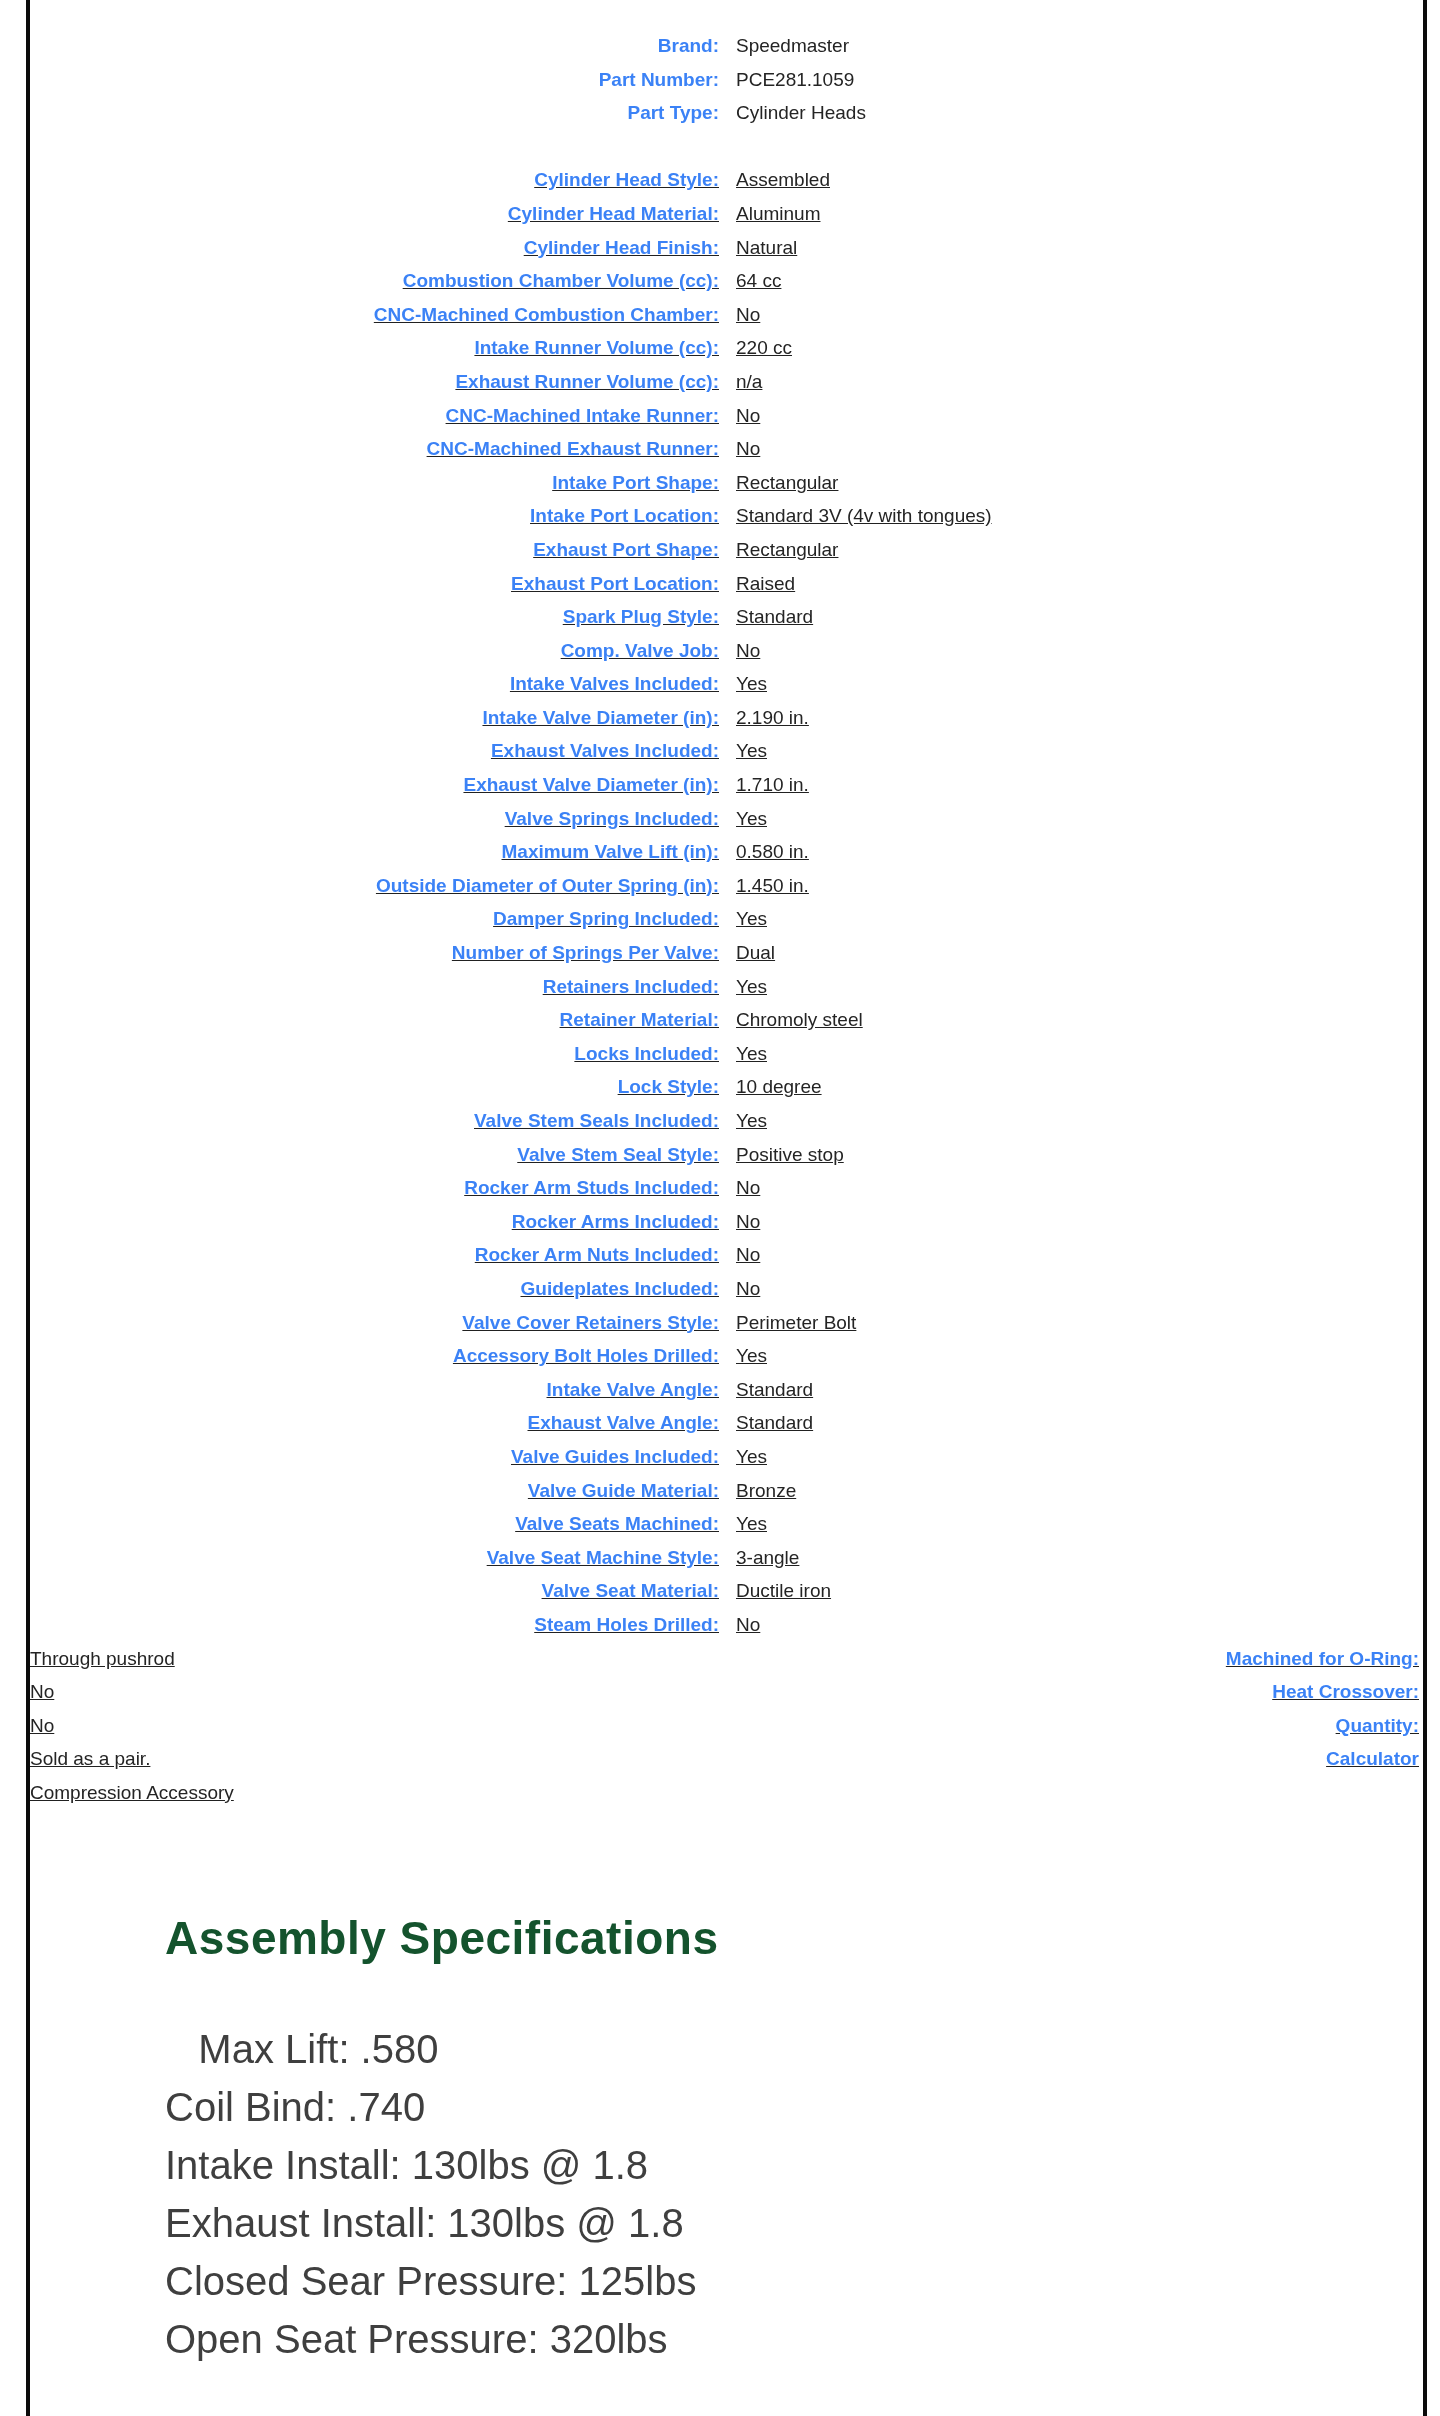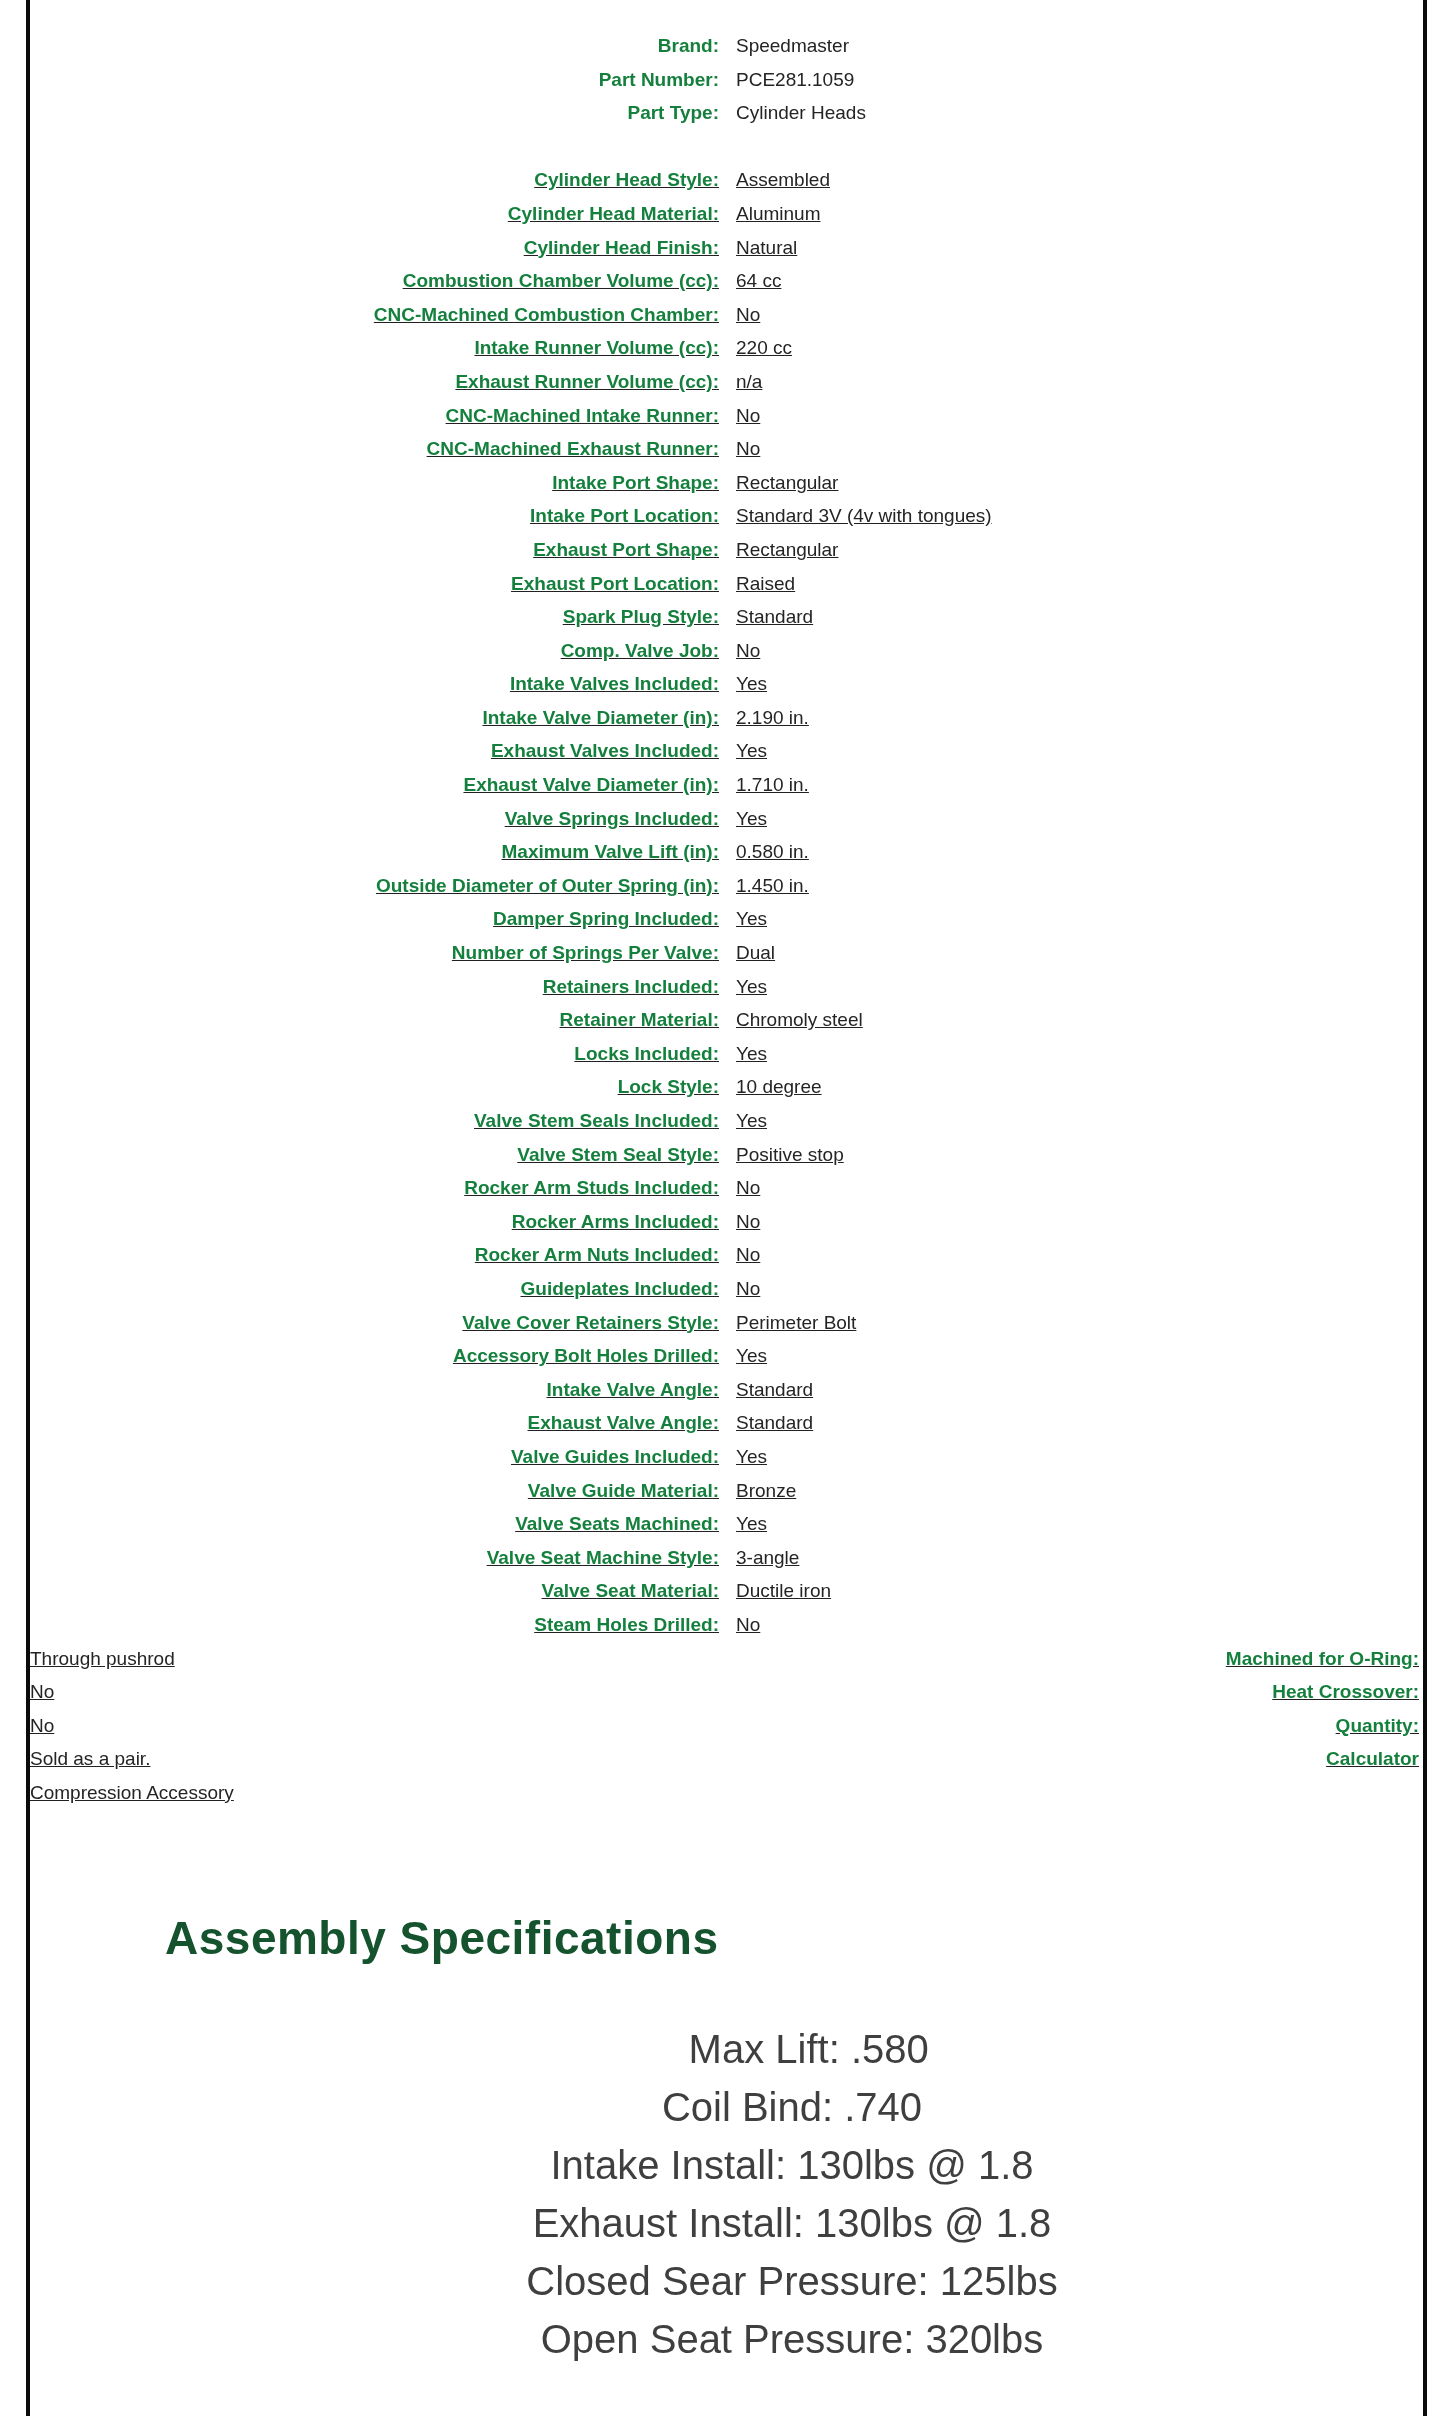--- a/index.html
+++ b/index.html
@@ -35,21 +35,21 @@
     column-gap: 17px;
     font-size: 19px;
   }
   .spec-grid.primary { padding-top: 29px; }
   .spec-grid.details { margin-top: 33.6px; text-decoration: underline; }
   .spec-label {
     text-align: right;
     font-weight: 700;
     line-height: 33.6px;
     white-space: nowrap;
-    color: #15803d;
+    color: #3b82f6;
   }
   .spec-value {
     text-align: left;
     line-height: 33.6px;
     white-space: nowrap;
     color: #242424;
   }
 
   .assembly-heading {
     margin: 105px 0 0 135px;
@@ -58,21 +58,21 @@
     font-weight: 700;
     color: #14532d;
     letter-spacing: 0.5px;
   }
   .assembly-lines {
     margin: 58px 0 0 135px;
     font-size: 40px;
     line-height: 58px;
     color: #3f3f3f;
   }
-  .assembly-line { white-space: pre-wrap; text-align: center; }
+  .assembly-line { white-space: pre-wrap; }
 </style>
 </head>
 <body>
 
 <div class="page">
   <div class="edge-line left"></div>
   <div class="edge-line right"></div>
 
   <div class="content">
 

